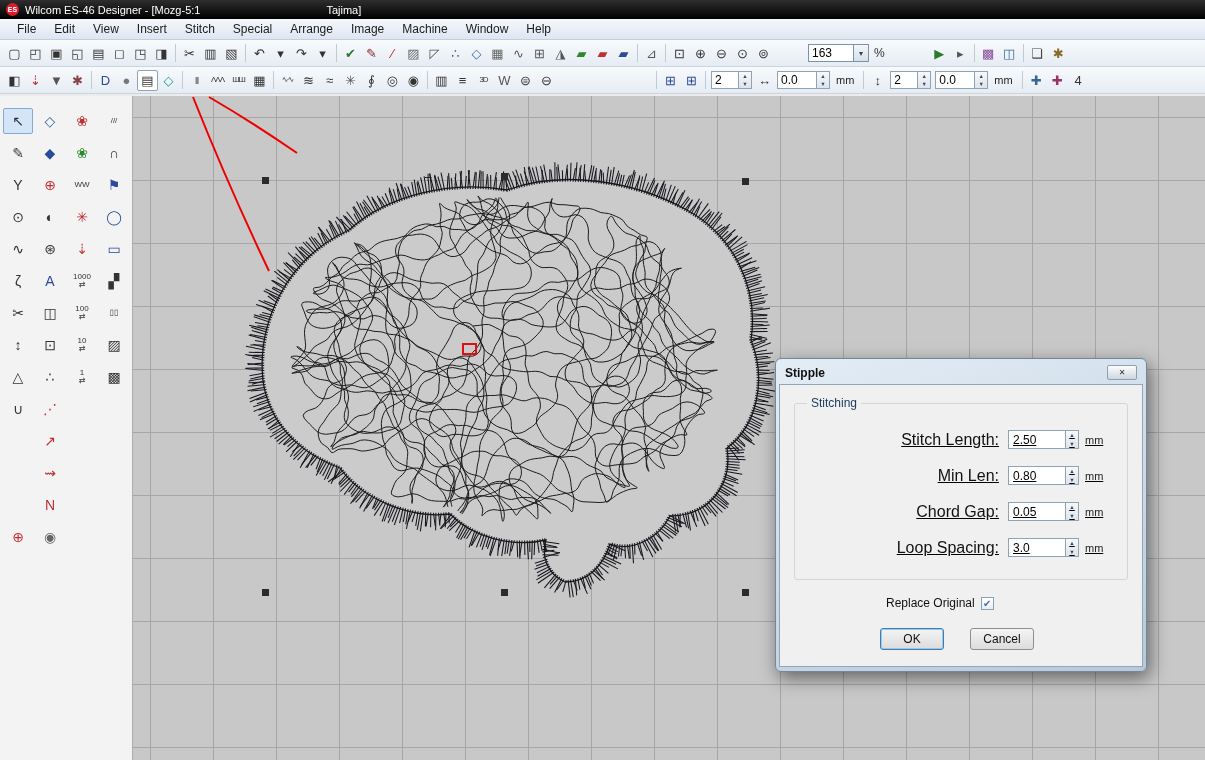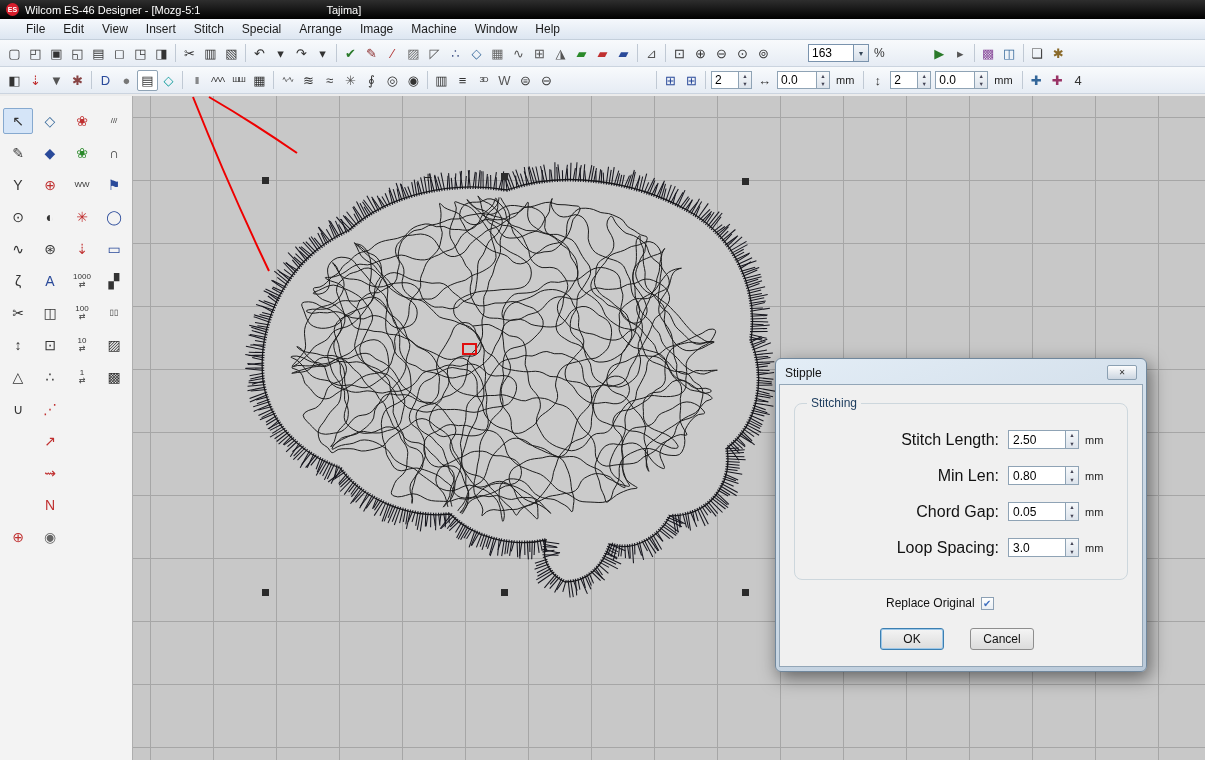--- a/index.html
+++ b/index.html
@@ -9,21 +9,21 @@
 
   
   .titlebar{height:19px;background:linear-gradient(#2e2e2e,#000);display:flex;align-items:center;
     color:#fff;font-size:11px;padding:0 6px;gap:6px;}
   .app-logo{width:13px;height:13px;border-radius:50%;background:#d81e2c;color:#fff;font-size:7px;
     font-weight:bold;display:flex;align-items:center;justify-content:center;}
   .title-right{margin-left:120px;text-align:right;}
 
   
   .menubar{height:21px;background:linear-gradient(#f5f8fc,#dde6f1);border-bottom:1px solid #c4cfdb;
-    display:flex;align-items:center;font-size:12px;color:#1a1a1a;padding-left:17px;}
+    display:flex;align-items:center;font-size:12px;color:#1a1a1a;padding-left:8px;}
   .menu-item{padding:2px 9px;cursor:default;}
 
   
   .toolbar{height:27px;background:linear-gradient(#f8fafc,#e6ecf4);border-bottom:1px solid #cbd4df;
     display:flex;align-items:center;padding:0 4px;font-size:13px;color:#333;}
   .list{display:contents;}
   .icon{flex:0 0 auto;width:21px;height:21px;display:inline-flex;align-items:center;justify-content:center;
     border:1px solid transparent;border-radius:2px;font-size:13px;line-height:1;}
   .icon.small{font-size:8px;letter-spacing:-1px;}
   .icon.boxed{border:1px solid #8fa3b5;background:#fff;}
@@ -62,27 +62,27 @@
   .handle{position:absolute;width:7px;height:7px;background:#2b2b2b;z-index:3;}
   .needle-plus{position:absolute;left:291px;top:73px;font-size:14px;color:#222;z-index:3;}
   .obj-marker{position:absolute;left:329px;top:247px;width:15px;height:12px;border:2px solid #e01010;z-index:3;}
   #annot-svg{position:absolute;left:0;top:0;width:1205px;height:760px;z-index:30;pointer-events:none;}
 
   
   .dialog{position:absolute;left:775px;top:358px;width:372px;z-index:40;
     background:linear-gradient(160deg,#e3edf6,#b9c9d9);border:1px solid #70879c;border-radius:6px;
     padding:2px 3px 4px;box-shadow:3px 6px 18px rgba(0,0,0,.5);}
   .dialog-titlebar{height:23px;display:flex;align-items:center;padding:0 6px;font-size:12px;color:#111;}
-  .dialog-title{flex:1;}
+  .dialog-title{flex:1;font-weight:bold;}
   .dialog-close{width:30px;height:15px;border:1px solid #8ba0b2;border-radius:2px;
     background:linear-gradient(#fdfdfd,#ccd6e1);font-size:8px;color:#333;display:flex;
     align-items:center;justify-content:center;padding:0;font-family:"Liberation Sans",sans-serif;}
   .dialog-body{background:#f0f0f0;border:1px solid #93a6b7;padding:4px 14px 14px;}
-  .groupbox{position:relative;border:1px solid #cdd7dd;border-radius:8px;margin-top:14px;
-    padding:26px 12px 20px;}
+  .groupbox{position:relative;border:1px solid #cdd7dd;border-radius:3px;margin-top:14px;
+    padding:26px 12px 20px;text-decoration:underline;}
   .group-label{position:absolute;top:-8px;left:12px;background:#f0f0f0;padding:0 4px;font-size:12px;color:#1a3a5c;}
   .field-row{display:grid;grid-template-columns:1fr 58px 15px 34px;align-items:center;margin-bottom:17px;}
   .field-row:last-child{margin-bottom:2px;}
   .field-row label{font-size:16px;text-align:right;padding-right:9px;color:#111;}
   .field-row input{height:19px;border:1px solid #8fa3b5;font-size:12px;padding:0 4px;width:100%;
     font-family:"Liberation Sans",sans-serif;}
   .field-row .spin{height:19px;}
   .replace-row{display:flex;align-items:center;margin:16px 0 0 92px;font-size:12px;color:#111;}
   .checkbox{width:13px;height:13px;border:1px solid #8ca0b4;background:linear-gradient(#fff,#e9eef3);
     margin-left:6px;display:flex;align-items:center;justify-content:center;font-size:10px;color:#3f6fbf;}

